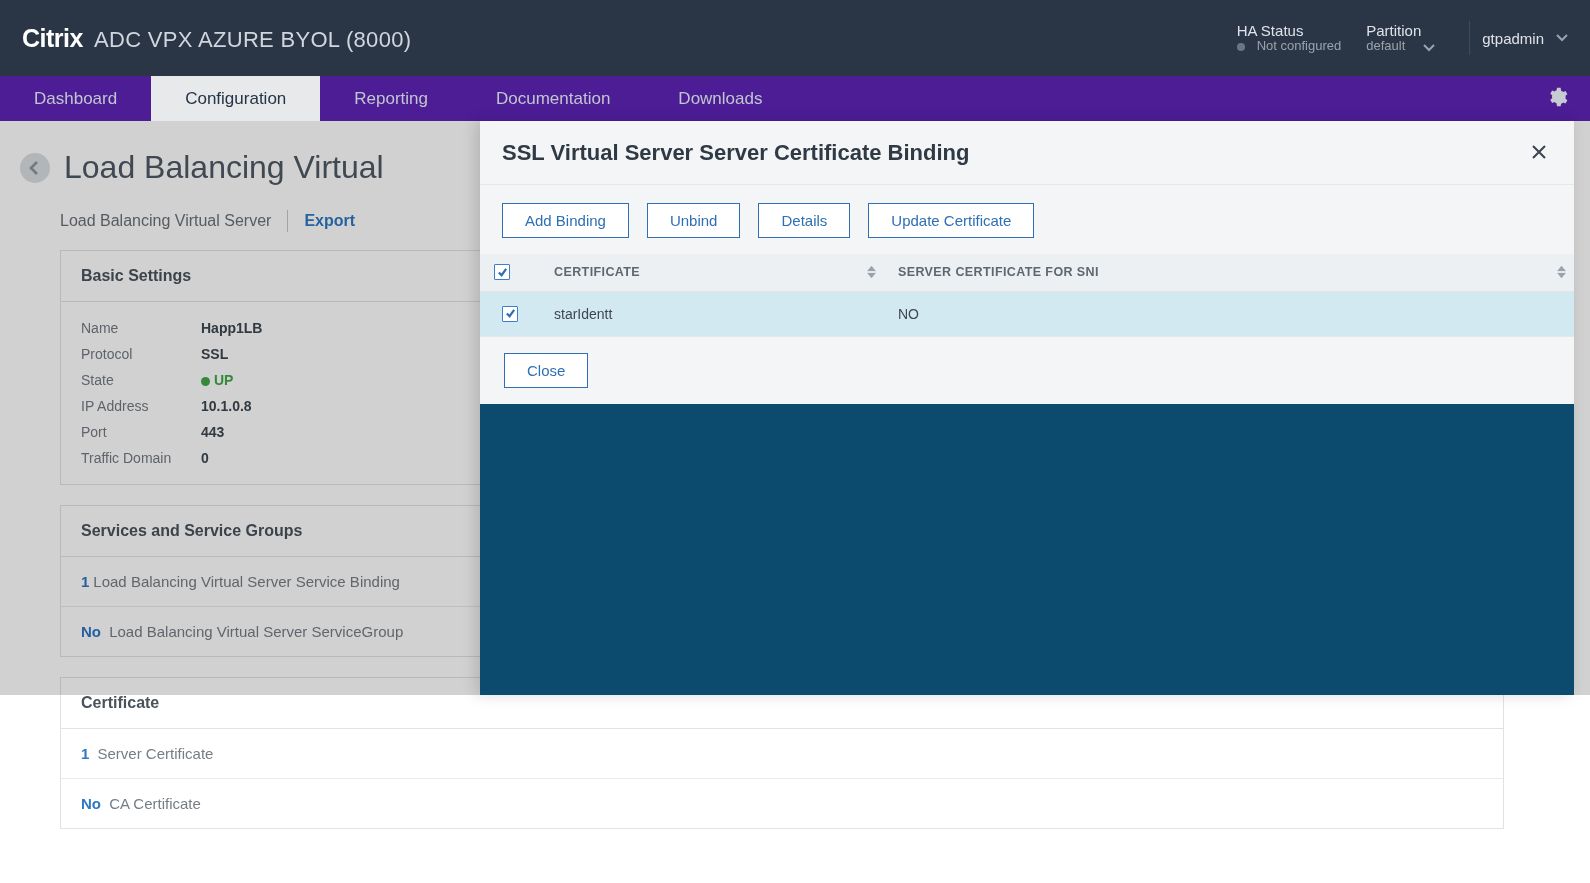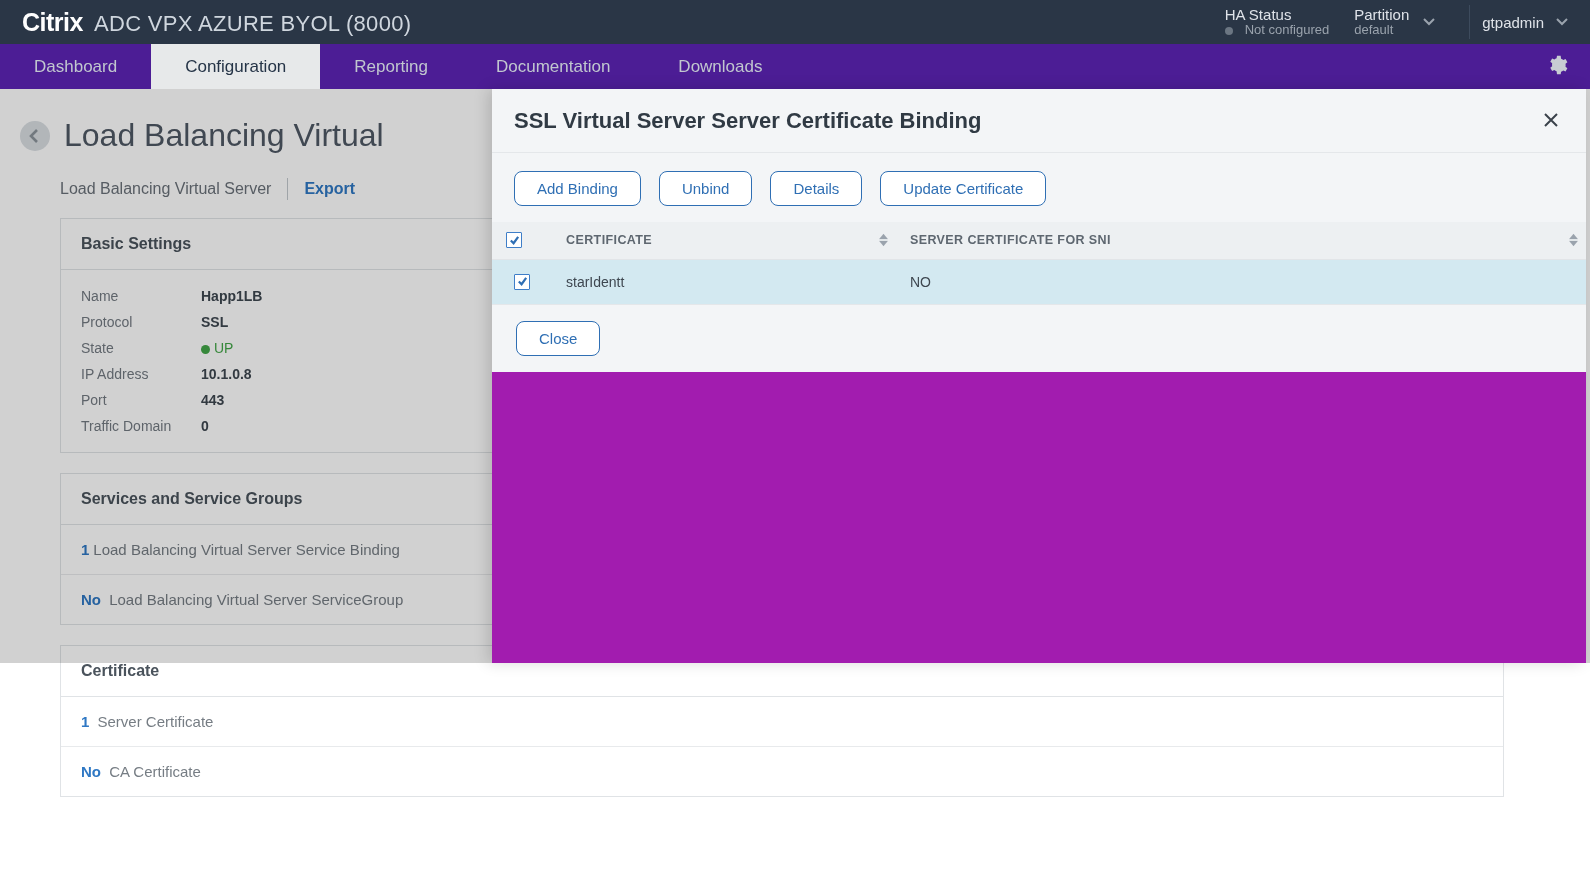--- a/index.html
+++ b/index.html
@@ -1,25 +1,25 @@
 <!DOCTYPE html>
 <html><head>
   <meta charset="utf-8">
   <style>
     html,body{margin:0;padding:0;width:1590px;height:883px;font-family:"Helvetica Neue",Arial,sans-serif;color:#333;background:#fff;overflow:hidden}
     *{box-sizing:border-box}
     
-    .topbar{display:flex;align-items:center;height:44px;background:#2a3646;color:#fff;padding:0 22px}
+    .topbar{display:flex;align-items:center;height:76px;background:#2a3646;color:#fff;padding:0 22px}
     .brand{font-size:22px;letter-spacing:.3px;color:#cfd6de}
     .brand b{color:#fff;font-size:25px;font-weight:700;letter-spacing:-.5px;margin-right:6px}
     .topbar .spacer{flex:1}
     .ha{color:#dfe3e9;line-height:1.15;font-size:15px;margin-right:25px}
     .ha .sub{font-size:13px;color:#9aa3ad;display:flex;align-items:center;gap:12px}
     .dot-gray{width:8px;height:8px;border-radius:50%;background:#6b7682;display:inline-block}
-    .partition{color:#dfe3e9;line-height:1.15;font-size:15px;margin-right:22px;display:flex;align-items:center;gap:14px}
+    .partition{color:#dfe3e9;line-height:1.15;font-size:15px;margin-right:22px;display:flex;align-items:flex-end;gap:2px}
     .partition .col{display:flex;flex-direction:column}
     .partition .sub{font-size:13px;color:#9aa3ad}
     .vdiv{width:1px;height:34px;background:#3d4b5d;margin:0 12px}
     .user{color:#dfe3e9;font-size:15px;display:flex;align-items:center;gap:12px}
     svg.chev{width:12px;height:12px}
     svg.chev path{stroke:#9aa3ad;stroke-width:2;fill:none}
     
     .nav{display:flex;align-items:center;height:45px;background:#4c1d95;color:#c1c7cf}
     .nav .tab{padding:0 34px;height:100%;display:flex;align-items:center;font-size:17px;color:#c1c7cf}
     .nav .tab.active{background:#e7e9ea;color:#253447}
@@ -32,36 +32,36 @@
     .backbtn{width:30px;height:30px;border-radius:50%;background:#d9dee2;display:inline-flex;align-items:center;justify-content:center}
     .backbtn svg{width:16px;height:16px;stroke:#8c949c;stroke-width:2.6;fill:none}
     .crumb{margin:24px 0 18px 40px;color:#6a7179;font-size:16px;display:flex;align-items:center;gap:16px}
     .crumb .sep{width:1px;height:22px;background:#c3c9ce}
     .crumb .export{color:#2f78c4;font-weight:600}
     .panel{border:1px solid #e0e3e6;margin:0 0 20px 40px;width:92%}
     .panel-h{border-bottom:1px solid #e0e3e6;padding:16px 20px;font-weight:600;color:#4a535c;font-size:16px}
     .panel-b{padding:18px 20px}
     .kv{display:grid;grid-template-columns:120px auto;row-gap:10px;font-size:14px;color:#737a82}
     .kv b{color:#3e4750;font-weight:600}
-    .up{color:#43a648;font-weight:400}
+    .up{color:#43a648;font-weight:700}
     .updot{width:9px;height:9px;border-radius:50%;background:#43a648;display:inline-block;margin-right:4px;vertical-align:middle}
     .linklist{list-style:none;margin:0;padding:0}
     .linklist li{padding:16px 20px;border-top:1px solid #e8eaec;color:#767d84;font-size:15px}
     .linklist li:first-child{border-top:none}
     .linklist li .num{color:#2f78c4;font-weight:700;margin-right:4px}
     
     .dim{position:absolute;inset:0;background:rgba(0,0,0,.18);pointer-events:none}
     .below-nav{position:relative;height:574px}
     
-    .slide{position:absolute;top:0;right:4px;width:1094px;height:100%;background:#a21caf;box-shadow:-4px 0 14px rgba(0,0,0,.15);display:flex;flex-direction:column}
+    .slide{position:absolute;top:0;right:16px;width:1094px;height:100%;background:#0c4a6e;box-shadow:-4px 0 14px rgba(0,0,0,.15);display:flex;flex-direction:column}
     .slide-head{display:flex;align-items:center;justify-content:space-between;padding:16px 22px;border-bottom:1px solid #e4e7ea;background:#f3f5f7}
     .slide-head h2{margin:0;font-size:22px;font-weight:600;color:#303a44}
     .close-x{font-size:20px;color:#3a424b;cursor:pointer;padding:4px 6px}
     .toolbar{display:flex;gap:18px;padding:18px 22px 16px 22px;flex-wrap:wrap;background:#f3f5f7}
-    .btn{border:1px solid #2f6fb4;color:#2f6fb4;background:#fff;border-radius:8px;padding:8px 22px;font-size:15px;cursor:pointer}
+    .btn{border:1px solid #2f6fb4;color:#2f6fb4;background:#fff;border-radius:0;padding:8px 22px;font-size:15px;cursor:pointer}
     
     .tbl{width:100%;border-collapse:collapse;font-size:14px}
     .tbl th{background:#edf0f2;color:#5e6770;font-weight:600;letter-spacing:.4px;text-align:left;padding:10px 14px;font-size:12.5px;border-bottom:1px solid #e2e5e8;position:relative}
     .tbl td{padding:14px 14px;color:#3e4750}
     .tbl tr.row-sel{background:#d3e9f1}
     .chkcell{width:60px;text-align:center}
     .sorter{position:absolute;right:8px;top:50%;transform:translateY(-50%);display:flex;flex-direction:column;gap:1px}
     .sorter svg{width:9px;height:6px;fill:#9aa3ad}
     .cbox{width:16px;height:16px;border:1.5px solid #3e7ec8;background:#fff;display:inline-flex;align-items:center;justify-content:center;border-radius:1px}
     .cbox.checked svg{width:11px;height:11px;stroke:#2f6fb4;stroke-width:2.4;fill:none}

